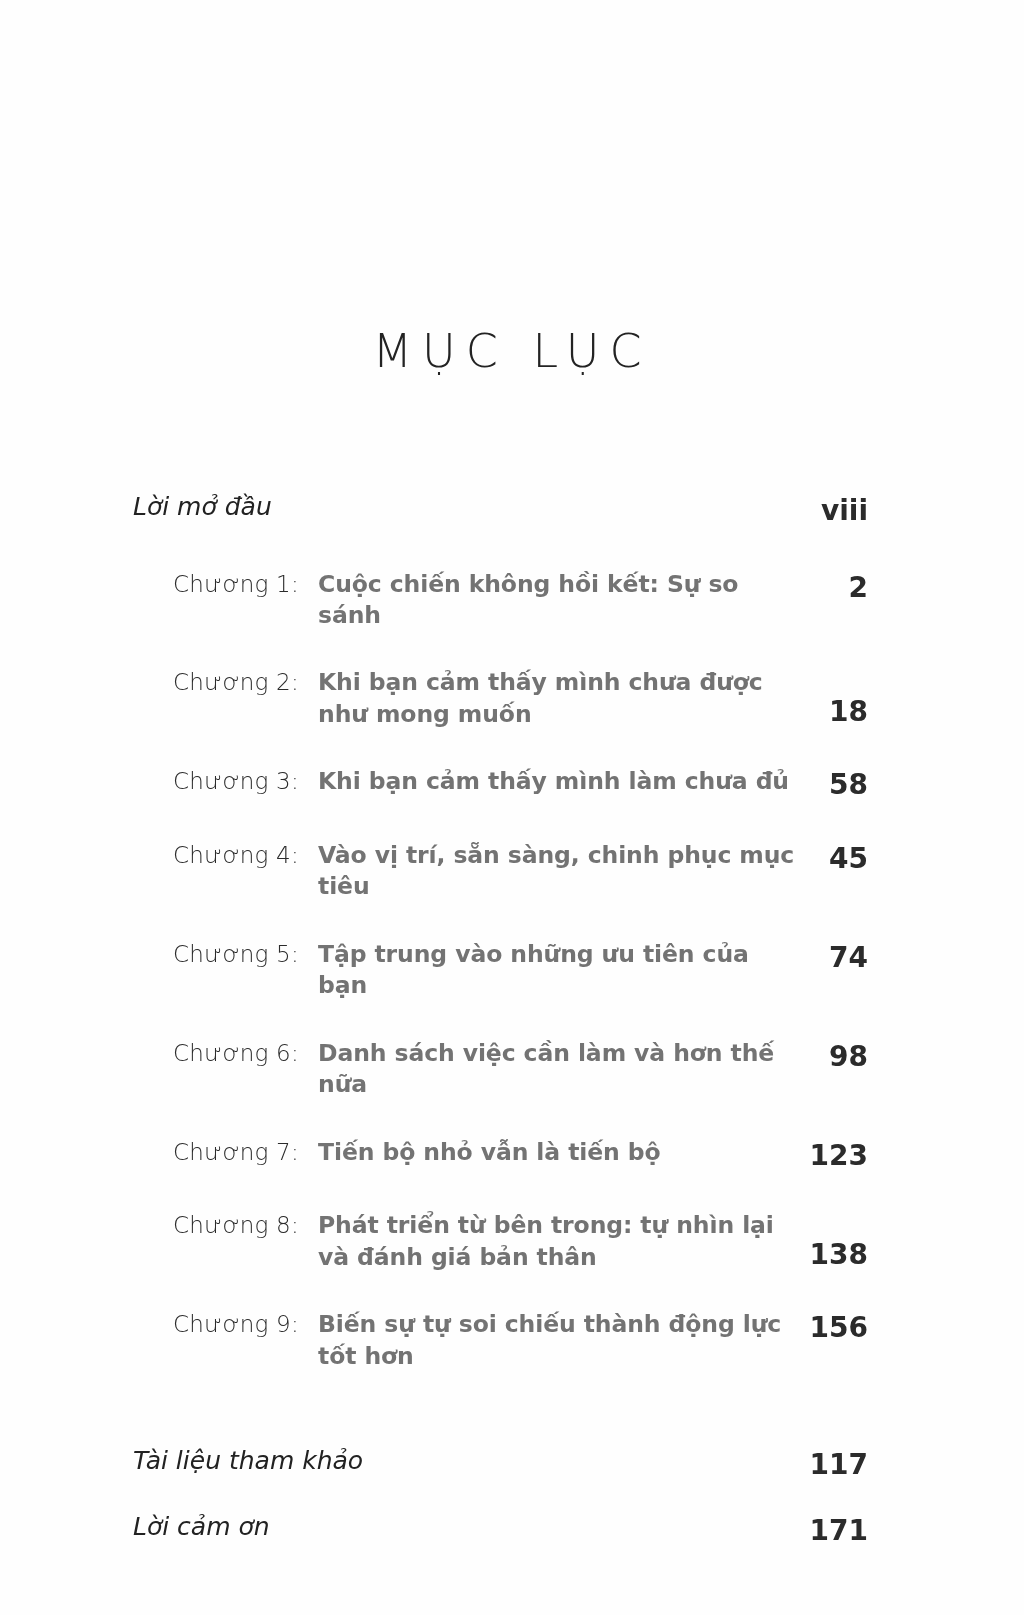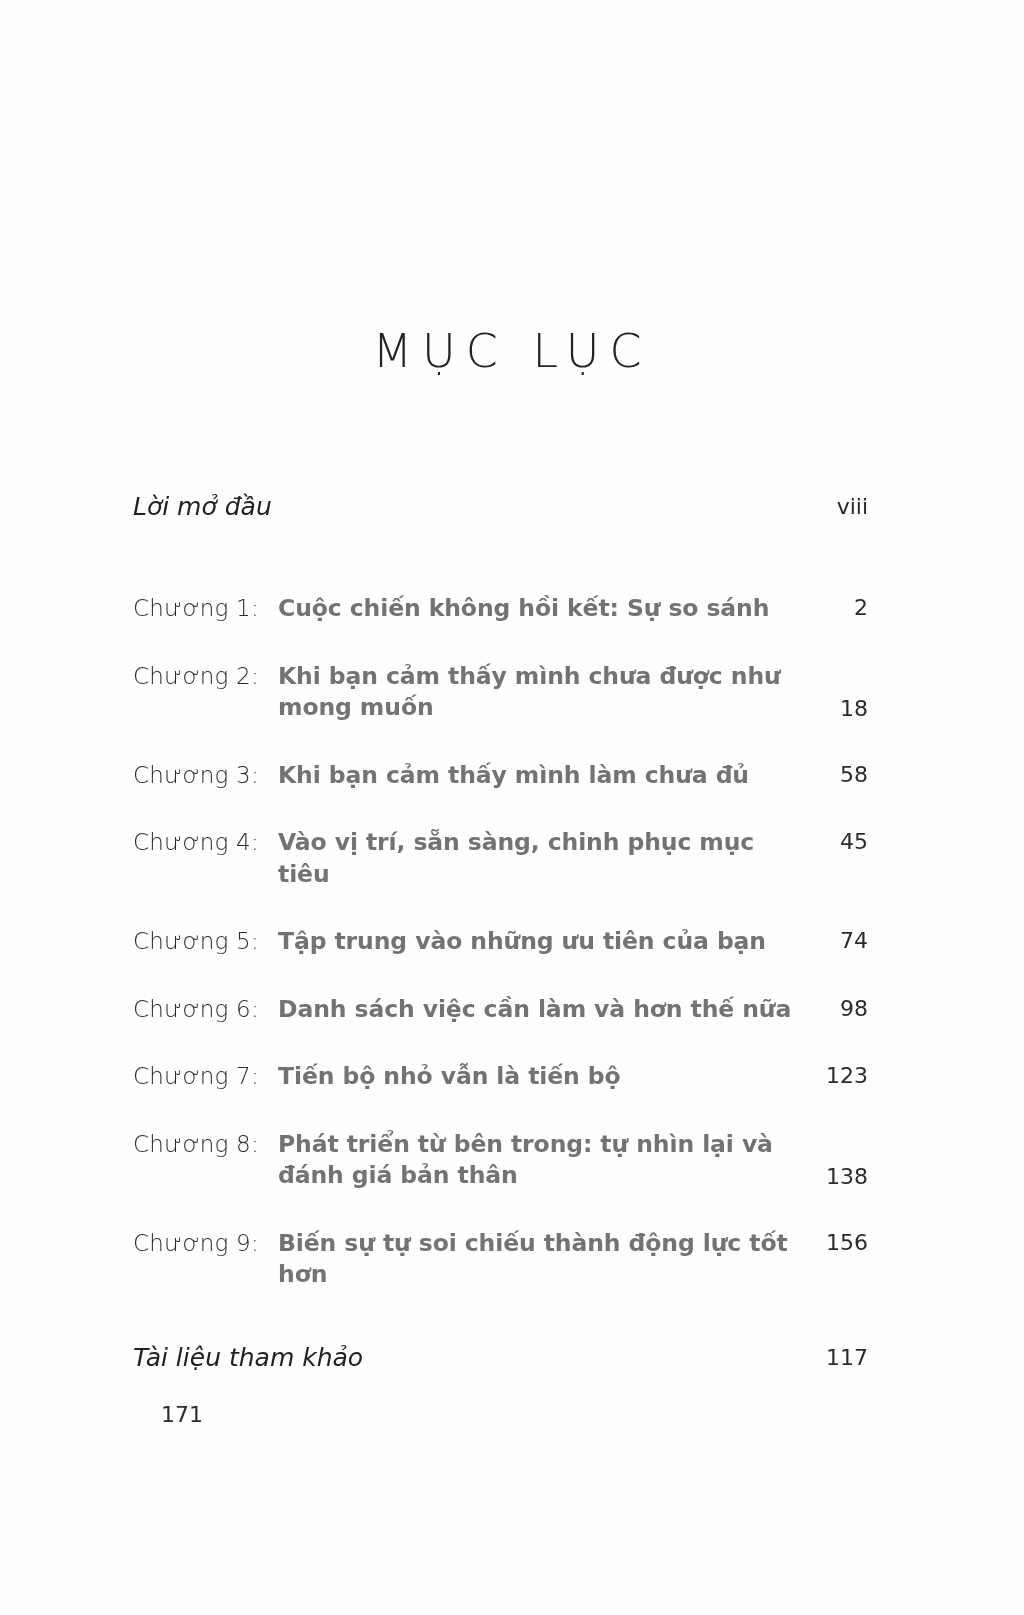--- a/index.html
+++ b/index.html
@@ -50,59 +50,60 @@
   }
   .chap-label {
     flex: 0 0 auto;
     width: 145px;
     font-size: 23px;
     font-weight: 300;
     color: #2b2b2b;
     letter-spacing: 0.2px;
     line-height: 1.34;
     font-family: "DejaVu Sans", sans-serif;
+    margin-left: 40px;
   }
   .chap-title {
     flex: 1 1 auto;
     font-size: 23.5px;
     font-weight: bold;
     color: #737373;
     line-height: 1.34;
     letter-spacing: -0.1px;
     font-family: "DejaVu Sans", sans-serif;
   }
   .page-num {
     flex: 0 0 auto;
     width: 70px;
     text-align: right;
-    font-size: 22px;
-    font-weight: 400;
+    font-size: 28px;
+    font-weight: 700;
     color: #2b2b2b;
     line-height: 1.34;
     font-family: "DejaVu Sans", sans-serif;
   }
   .front-row {
-    margin-bottom: 72px;
+    margin-bottom: 39px;
   }
   .front-row .front-title {
     flex: 1 1 auto;
     font-size: 25px;
     font-style: italic;
     font-weight: 300;
     color: #222222;
     font-family: "DejaVu Sans", sans-serif;
   }
   .chapter-row {
     margin-bottom: 36px;
   }
   .chapter-row.two-line .page-num {
     align-self: flex-end;
   }
   .back-block {
-    margin-top: 52px;
+    margin-top: 74px;
   }
   .back-row {
     margin-bottom: 28px;
   }
   .back-row .back-title {
     flex: 1 1 auto;
     font-size: 25px;
     font-style: italic;
     font-weight: 300;
     color: #222222;
@@ -198,18 +199,21 @@
     </div>
 
     <div class="back-block">
       <div class="row back-row">
         <div class="row-front">
           <div class="back-title">Tài liệu tham khảo</div>
         </div>
         <div class="page-num">117</div>
       </div>
       <div class="row back-row">
+        <div class="row-front">
+          <div class="back-title">Lời cảm ơn</div>
+        </div>
         <div class="page-num">171</div>
       </div>
     </div>
 
   </div>
 </div>
 
 </body></html>

